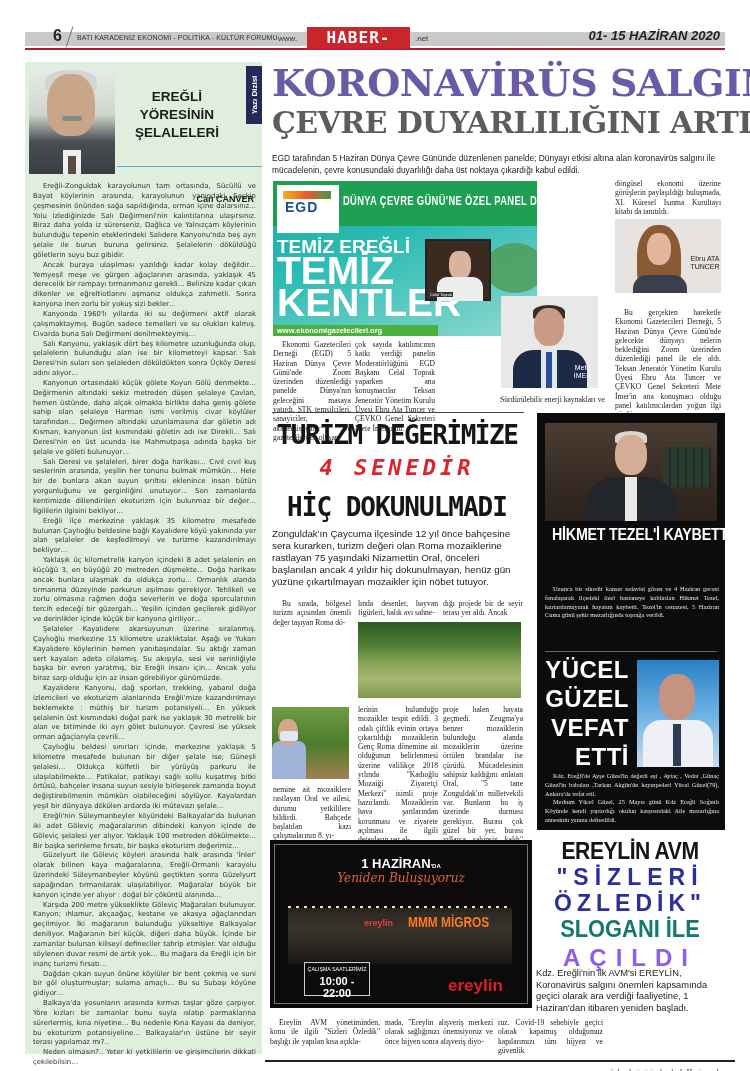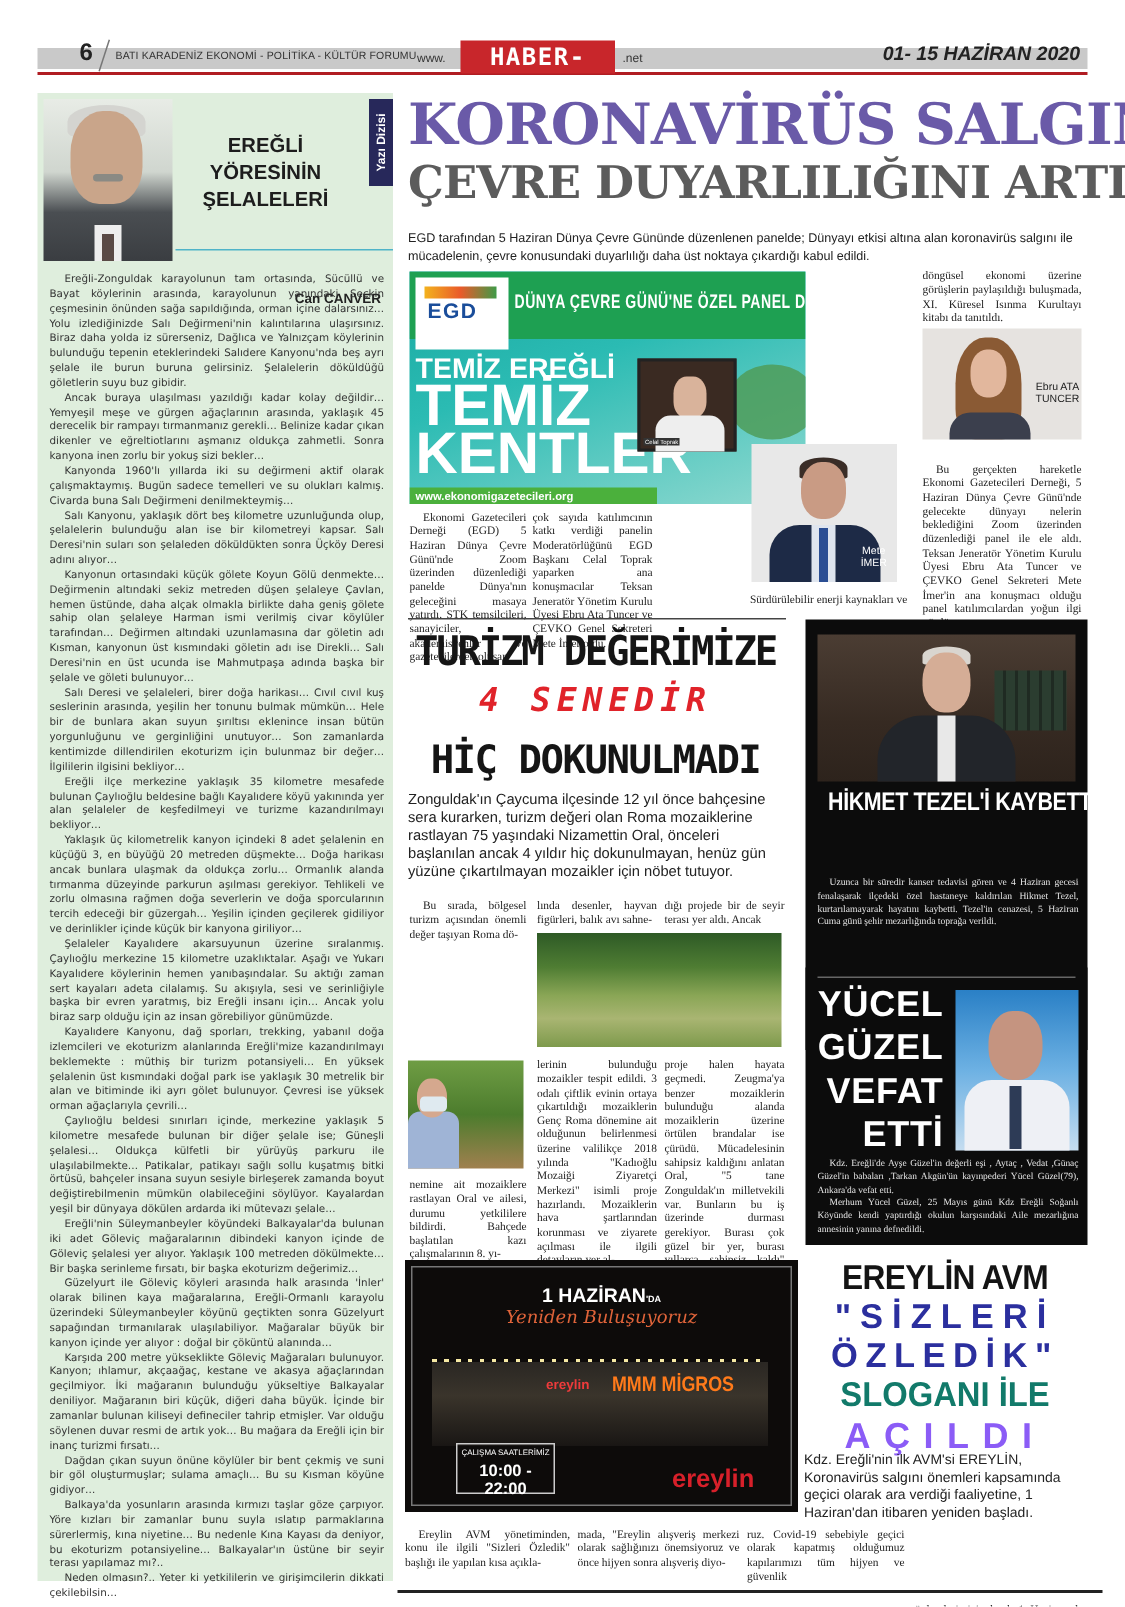--- a/index.html
+++ b/index.html
@@ -190,21 +190,21 @@
     <p>Kanyonun ortasındaki küçük gölete Koyun Gölü denmekte… Değirmenin altındaki sekiz metreden düşen şelaleye Çavlan, hemen üstünde, daha alçak olmakla birlikte daha geniş gölete sahip olan şelaleye Harman ismi verilmiş civar köylüler tarafından… Değirmen altındaki uzunlamasına dar göletin adı Kısman, kanyonun üst kısmındaki göletin adı ise Direkli… Salı Deresi'nin en üst ucunda ise Mahmutpaşa adında başka bir şelale ve göleti bulunuyor…</p>
     <p>Salı Deresi ve şelaleleri, birer doğa harikası… Cıvıl cıvıl kuş seslerinin arasında, yeşilin her tonunu bulmak mümkün… Hele bir de bunlara akan suyun şırıltısı eklenince insan bütün yorgunluğunu ve gerginliğini unutuyor… Son zamanlarda kentimizde dillendirilen ekoturizm için bulunmaz bir değer… İlgililerin ilgisini bekliyor…</p>
     <p>Ereğli ilçe merkezine yaklaşık 35 kilometre mesafede bulunan Çaylıoğlu beldesine bağlı Kayalıdere köyü yakınında yer alan şelaleler de keşfedilmeyi ve turizme kazandırılmayı bekliyor…</p>
     <p>Yaklaşık üç kilometrelik kanyon içindeki 8 adet şelalenin en küçüğü 3, en büyüğü 20 metreden düşmekte… Doğa harikası ancak bunlara ulaşmak da oldukça zorlu… Ormanlık alanda tırmanma düzeyinde parkurun aşılması gerekiyor. Tehlikeli ve zorlu olmasına rağmen doğa severlerin ve doğa sporcularının tercih edeceği bir güzergah… Yeşilin içinden geçilerek gidiliyor ve derinlikler içinde küçük bir kanyona giriliyor…</p>
     <p>Şelaleler Kayalıdere akarsuyunun üzerine sıralanmış. Çaylıoğlu merkezine 15 kilometre uzaklıktalar. Aşağı ve Yukarı Kayalıdere köylerinin hemen yanıbaşındalar. Su aktığı zaman sert kayaları adeta cilalamış. Su akışıyla, sesi ve serinliğiyle başka bir evren yaratmış, biz Ereğli insanı için… Ancak yolu biraz sarp olduğu için az insan görebiliyor günümüzde.</p>
     <p>Kayalıdere Kanyonu, dağ sporları, trekking, yabanıl doğa izlemcileri ve ekoturizm alanlarında Ereğli'mize kazandırılmayı beklemekte : müthiş bir turizm potansiyeli… En yüksek şelalenin üst kısmındaki doğal park ise yaklaşık 30 metrelik bir alan ve bitiminde iki ayrı gölet bulunuyor. Çevresi ise yüksek orman ağaçlarıyla çevrili…</p>
     <p>Çaylıoğlu beldesi sınırları içinde, merkezine yaklaşık 5 kilometre mesafede bulunan bir diğer şelale ise; Güneşli şelalesi… Oldukça külfetli bir yürüyüş parkuru ile ulaşılabilmekte… Patikalar, patikayı sağlı sollu kuşatmış bitki örtüsü, bahçeler insana suyun sesiyle birleşerek zamanda boyut değiştirebilmenin mümkün olabileceğini söylüyor. Kayalardan yeşil bir dünyaya dökülen ardarda iki mütevazı şelale…</p>
     <p>Ereğli'nin Süleymanbeyler köyündeki Balkayalar'da bulunan iki adet Göleviç mağaralarının dibindeki kanyon içinde de Göleviç şelalesi yer alıyor. Yaklaşık 100 metreden dökülmekte… Bir başka serinleme fırsatı, bir başka ekoturizm değerimiz…</p>
     <p>Güzelyurt ile Göleviç köyleri arasında halk arasında 'İnler' olarak bilinen kaya mağaralarına, Ereğli-Ormanlı karayolu üzerindeki Süleymanbeyler köyünü geçtikten sonra Güzelyurt sapağından tırmanılarak ulaşılabiliyor. Mağaralar büyük bir kanyon içinde yer alıyor : doğal bir çöküntü alanında…</p>
     <p>Karşıda 200 metre yükseklikte Göleviç Mağaraları bulunuyor. Kanyon; ıhlamur, akçaağaç, kestane ve akasya ağaçlarından geçilmiyor. İki mağaranın bulunduğu yükseltiye Balkayalar deniliyor. Mağaranın biri küçük, diğeri daha büyük. İçinde bir zamanlar bulunan kiliseyi defineciler tahrip etmişler. Var olduğu söylenen duvar resmi de artık yok… Bu mağara da Ereğli için bir inanç turizmi fırsatı…</p>
-    <p>Dağdan çıkan suyun önüne köylüler bir bent çekmiş ve suni bir göl oluşturmuşlar; sulama amaçlı… Bu su Kısman köyüne gidiyor…</p>
+    <p>Dağdan çıkan suyun önüne köylüler bir bent çekmiş ve suni bir göl oluşturmuşlar; sulama amaçlı… Bu su Subaşı köyüne gidiyor…</p>
     <p>Balkaya'da yosunların arasında kırmızı taşlar göze çarpıyor. Yöre kızları bir zamanlar bunu suyla ıslatıp parmaklarına sürerlermiş, kına niyetine… Bu nedenle Kına Kayası da deniyor, bu ekoturizm potansiyeline… Balkayalar'ın üstüne bir seyir terası yapılamaz mı?..</p>
     <p>Neden olmasın?.. Yeter ki yetkililerin ve girişimcilerin dikkati çekilebilsin…</p>
   </div>
 </section>
 
 <div class="headline">
   <div class="hl1">KORONAVİRÜS SALGINI</div>
   <div class="hl2">ÇEVRE DUYARLILIĞINI ARTIRDI</div>
 </div>
 <div class="hl-sub">EGD tarafından 5 Haziran Dünya Çevre Gününde düzenlenen panelde; Dünyayı etkisi altına alan koronavirüs salgını ile mücadelenin, çevre konusundaki duyarlılığı daha üst noktaya çıkardığı kabul edildi.</div>

